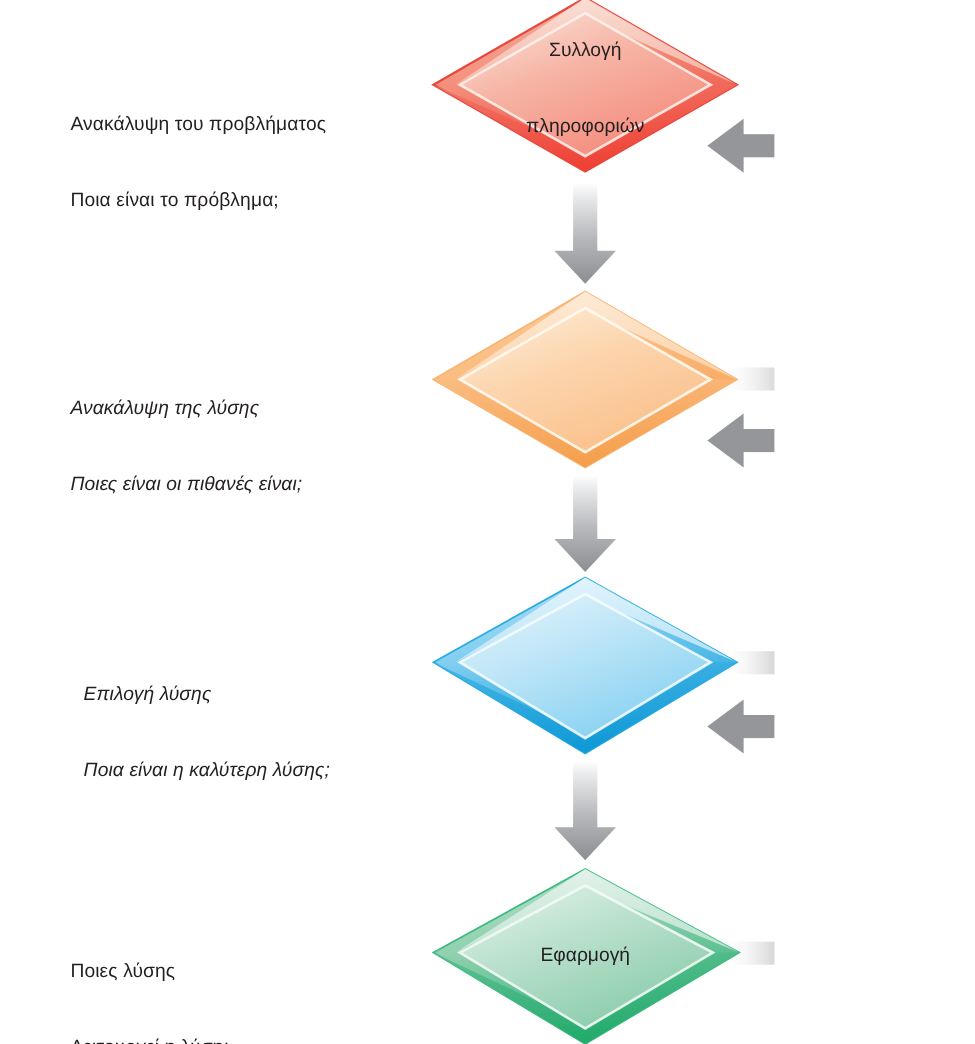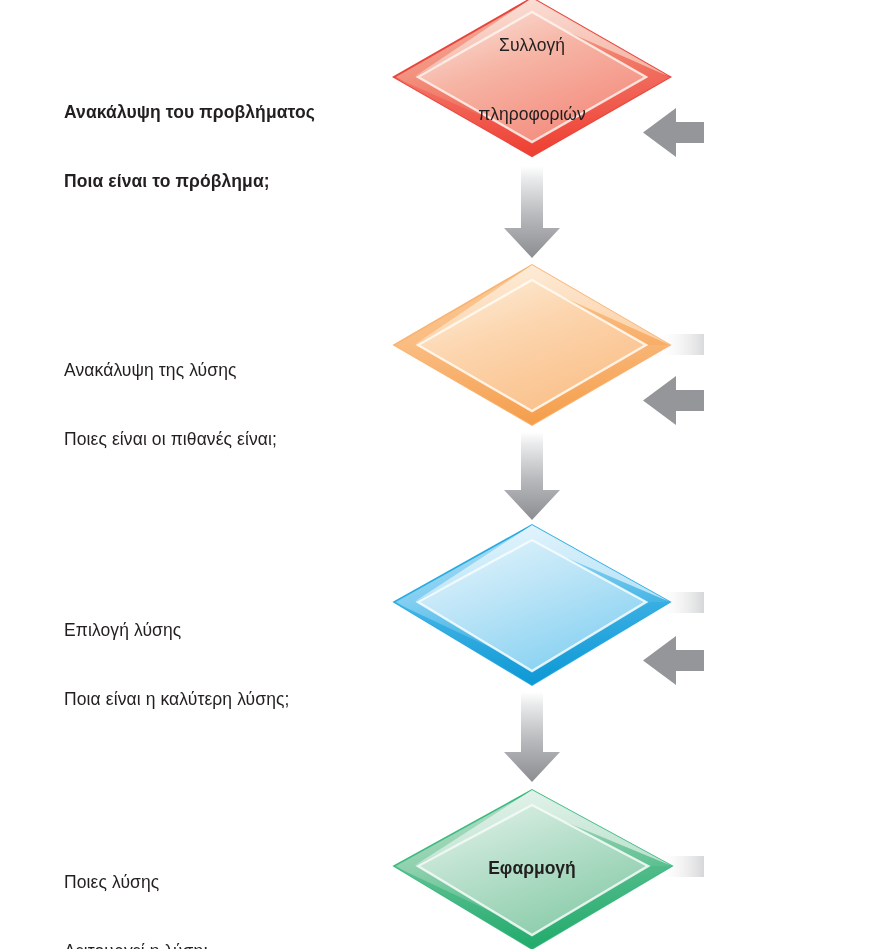--- a/index.html
+++ b/index.html
@@ -211,35 +211,35 @@
     </g>
   </svg>
 
   <div class="node-label" style="left:532px; top:80px;">
     <div>Συλλογή</div>
     <div>πληροφοριών</div>
   </div>
 
 
 
-  <div class="node-label" style="left:532px; top:868px;font-weight:bold;">
+  <div class="node-label" style="left:532px; top:868px;">
     <div>Εφαρμογή</div>
   </div>
 
-  <div class="side-label" style="left:64px; top:55px;font-weight:bold;">
+  <div class="side-label" style="left:64px; top:55px;">
     <div>Ανακάλυψη του προβλήματος</div>
     <div>Ποια είναι το πρόβλημα;</div>
   </div>
 
-  <div class="side-label" style="left:64px; top:313px;">
+  <div class="side-label" style="left:64px; top:313px;font-style:italic;">
     <div>Ανακάλυψη της λύσης</div>
     <div>Ποιες είναι οι πιθανές είναι;</div>
   </div>
 
-  <div class="side-label" style="left:64px; top:573px;">
+  <div class="side-label" style="left:76px; top:573px;font-style:italic;">
     <div>Επιλογή λύσης</div>
     <div>Ποια είναι η καλύτερη λύσης;</div>
   </div>
 
   <div class="side-label" style="left:64px; top:825px;">
     <div>Ποιες λύσης</div>
     <div>Λειτουργεί η λύση;</div>
     
     
   </div>

